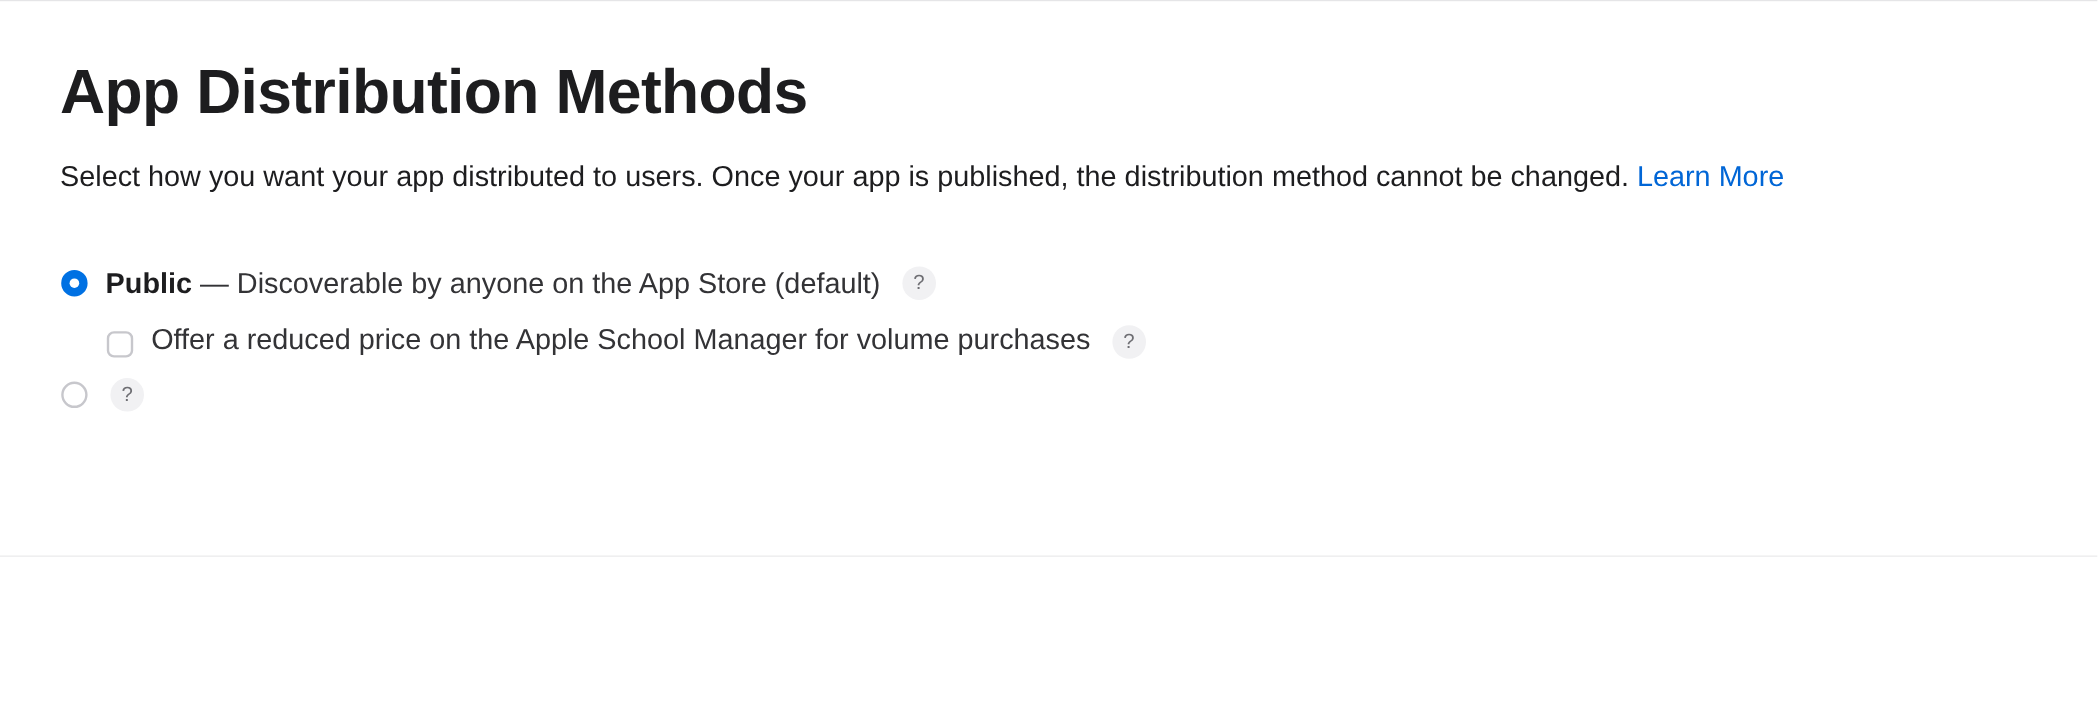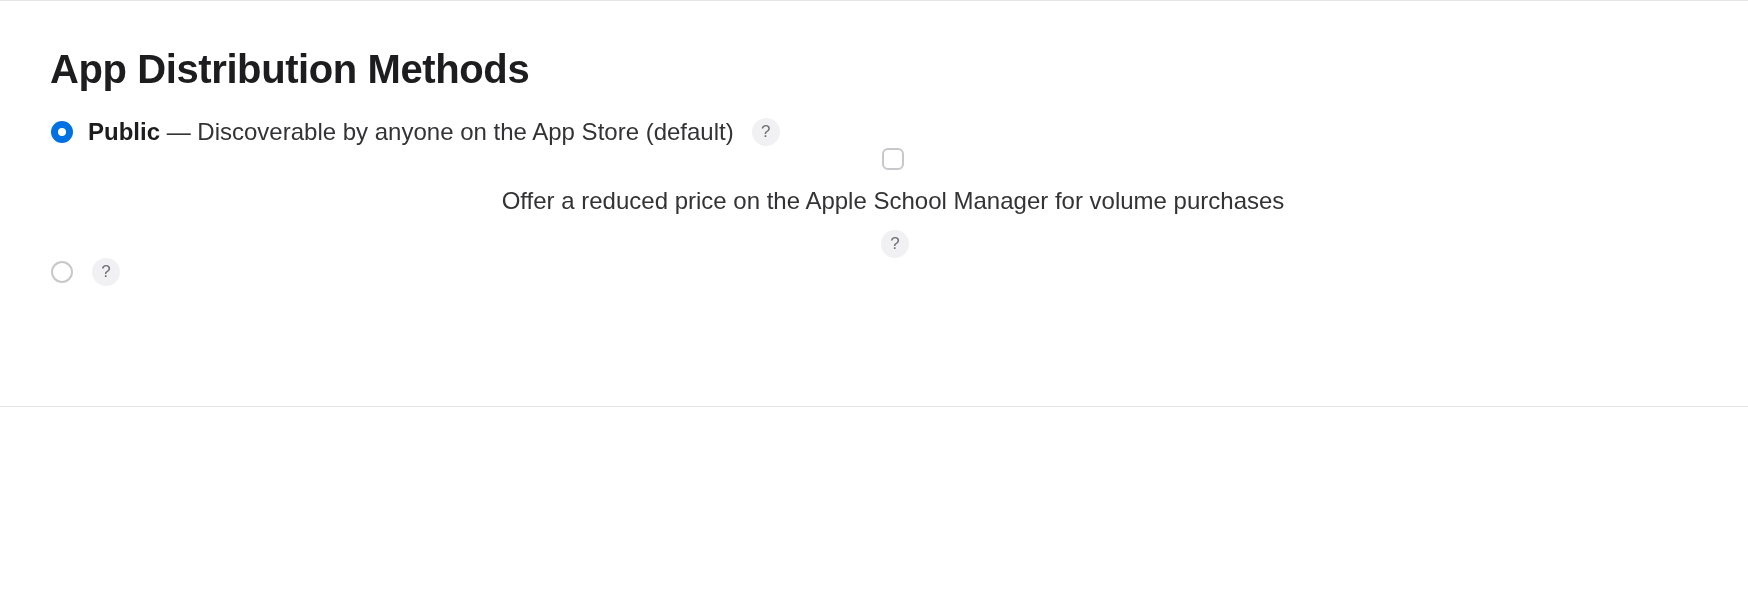--- a/index.html
+++ b/index.html
@@ -14,54 +14,53 @@
     .wrap {
       padding: 0 50px;
     }
     hr.sep {
       border: 0;
       border-top: 1px solid #e5e5e7;
       margin: 0;
     }
     .top-sep { margin-top: 70px; }
     .page-title {
-      font-size: 40px;
+      font-size: 52px;
       font-weight: 700;
       letter-spacing: -0.01em;
       margin: 46px 0 24px 0;
     }
     .subtitle {
       font-size: 24px;
       line-height: 1.4;
       color: #1d1d1f;
       margin: 0 0 56px 0;
       font-weight: 400;
     }
     .learn-more {
       color: #0166d6;
       text-decoration: none;
       cursor: pointer;
       font-size: 24px;
     }
-    .opts { display: flex; flex-direction: column; }
+    .opts { display: flex; flex-direction: column; gap: 16px; }
     .opt-row {
       display: flex;
       align-items: center;
       gap: 14px;
       font-size: 24px;
       line-height: 1.3;
     }
     .sub-row {
       display: flex;
-      align-items: center;
+      align-items: flex-end;
       gap: 14px;
       font-size: 24px;
       line-height: 1.3;
       margin-left: 38px;
-      flex-direction: column;
     }
     .opt-label-bold { font-weight: 600; color: #1d1d1f; }
     .opt-label-rest { font-weight: 400; color: #333336; }
     .dash { font-weight: 400; color: #333336; }
     .control-slot {
       width: 24px;
       height: 24px;
       display: flex;
       align-items: center;
       justify-content: center;
@@ -114,20 +113,23 @@
     }
     .bottom-space { height: 120px; }
   </style>
 </head>
 <body>
 
 <hr class="sep top-sep">
 
 <div class="wrap">
   <h1 class="page-title">App Distribution Methods</h1>
+  <p class="subtitle">
+    <span>Select how you want your app distributed to users. Once your app is published, the distribution method cannot be changed. </span><a class="learn-more">Learn More</a>
+  </p>
 
   <div class="opts">
 
     <div class="opt-row">
       <span class="control-slot">
         <span class="radio selected"></span>
       </span>
       <span>
         <span class="opt-label-bold">Public</span><span class="dash"> — </span><span class="opt-label-rest">Discoverable by anyone on the App Store (default)</span>
       </span>

